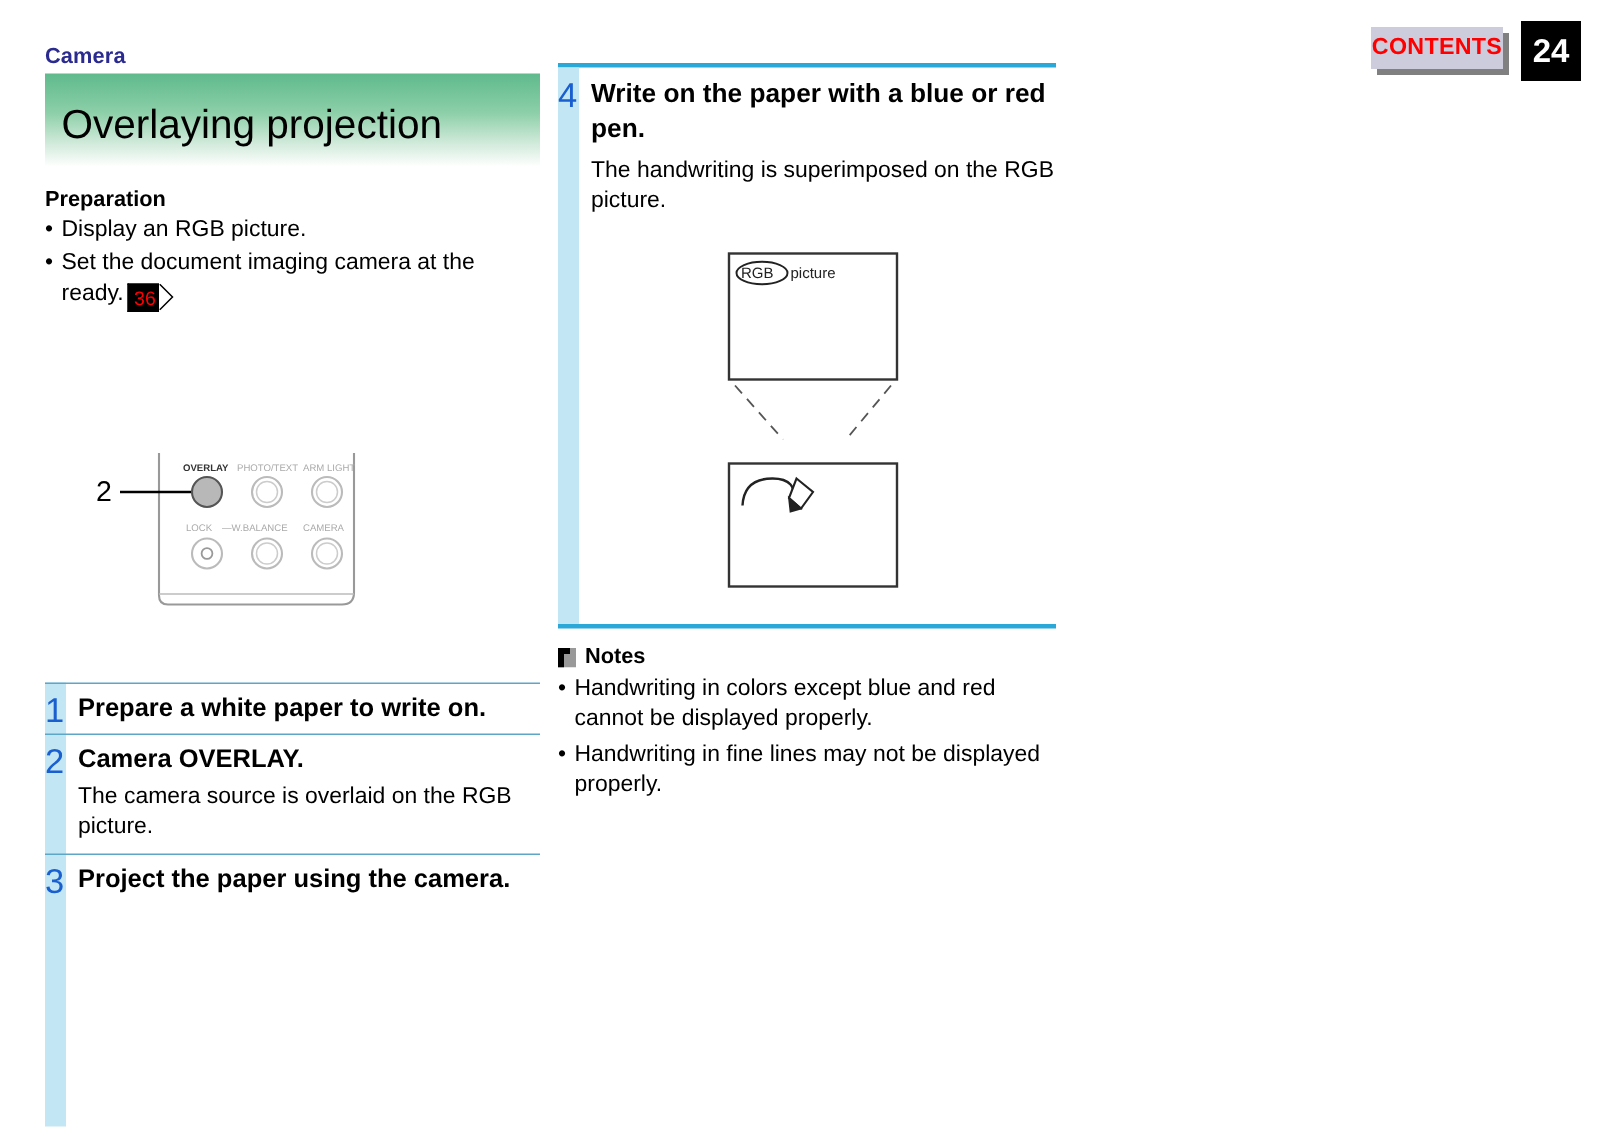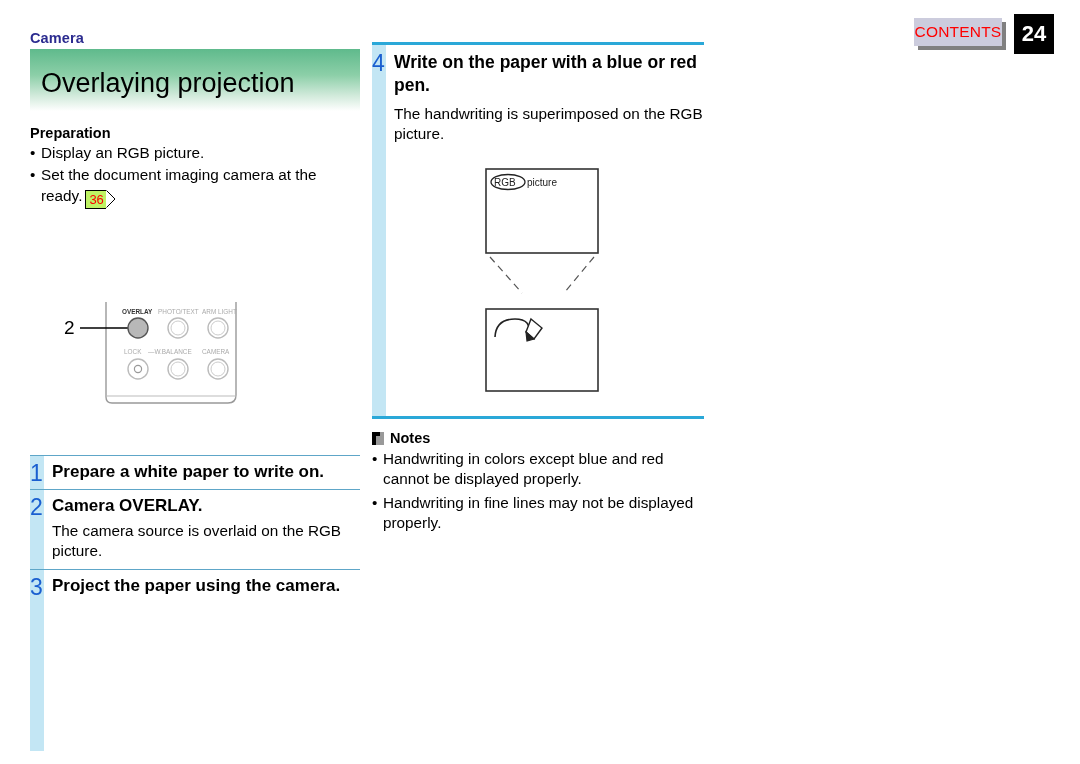--- a/index.html
+++ b/index.html
@@ -29,21 +29,21 @@
     left: 24px;
     top: 4px;
     width: 88px;
     height: 28px;
     background: #ccccdd;
     box-shadow: 4px 4px 0 #808080;
     display: flex;
     align-items: center;
     justify-content: center;
     font-size: 15.5px;
-    font-weight: normal;
+    font-weight: bold;
     color: #ff0000;
     letter-spacing: 0.2px;
   }
   #page-number-box {
     position: absolute;
     left: 124px;
     top: 0px;
     width: 40px;
     height: 40px;
     background: #000000;
@@ -116,21 +116,21 @@
     vertical-align: -3px;
     margin-left: 3px;
   }
   .page-ref-box {
     border: 1px solid #000000;
     border-right: none;
     color: #ff0000;
     font-size: 13px;
     line-height: 1;
     padding: 2px 2px 2px 3px;
-    background: #bef264;
+    background: #000000;
     text-align: center;
   }
   .page-ref-arrow {
     width: 10px;
     height: 18px;
     position: relative;
   }
   .page-ref-arrow svg { display: block; }
 
   

